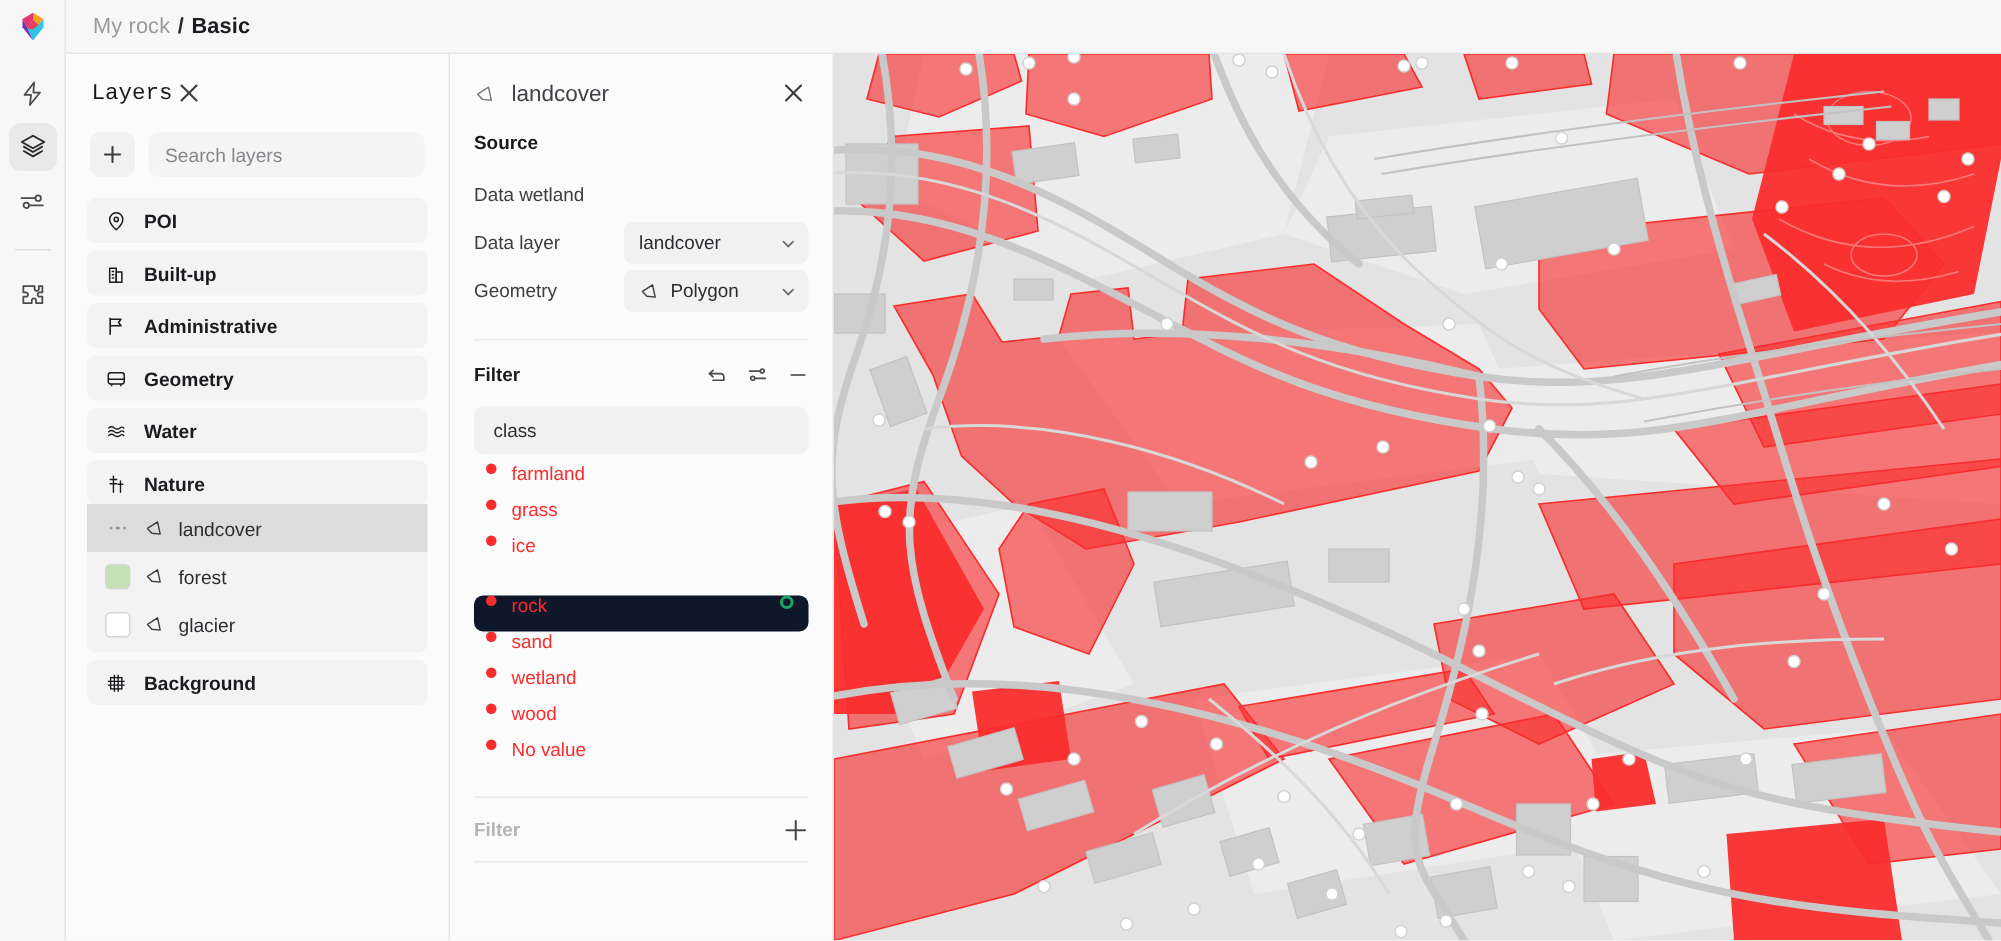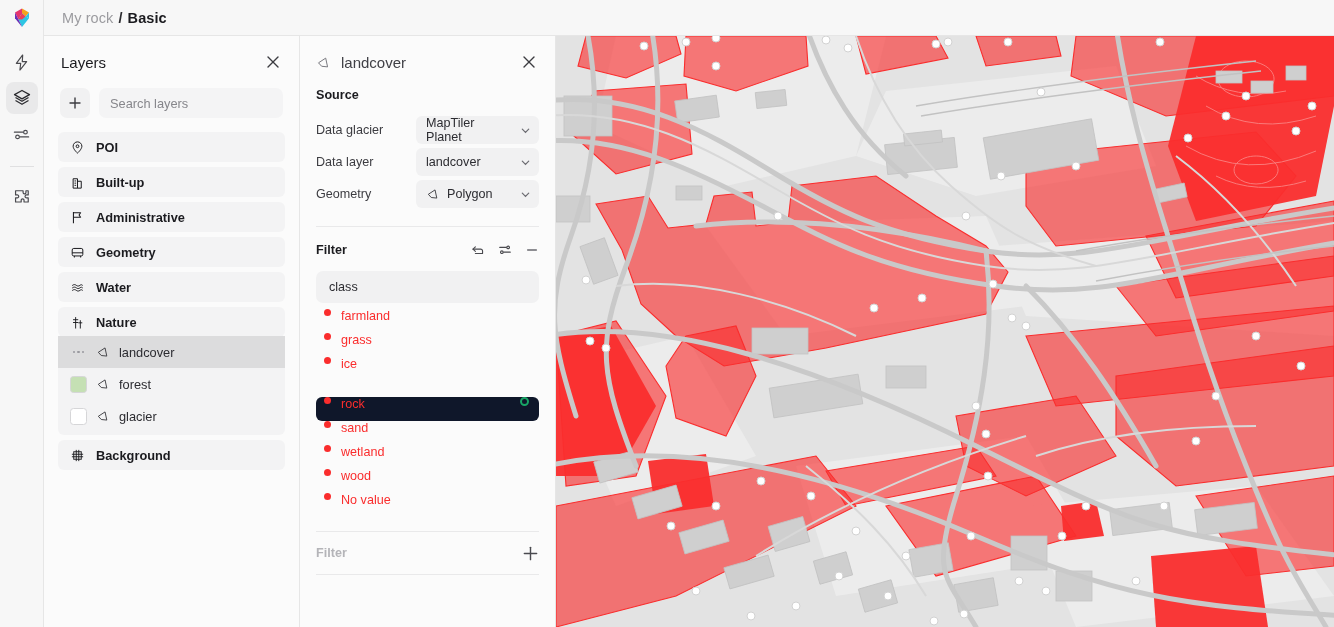--- a/index.html
+++ b/index.html
@@ -55,22 +55,23 @@
   
   .layers-panel {
     width: 256px; min-width: 256px;
     background: #fbfbfb;
     border-right: 1px solid #e6e6e6;
     display: flex; flex-direction: column;
     overflow: hidden;
   }
   .panel-head {
     height: 52px; min-height: 52px;
-    display: flex; align-items: center; justify-content: space-between;
+    display: flex; align-items: center; justify-content: flex-start;
     padding: 0 15px 0 17px;
+    font-family: Liberation Mono, monospace;
   }
   .panel-title { font-size: 15px; color: #1b1b1f; }
   .x-btn { width: 22px; height: 22px; display: flex; align-items: center; justify-content: center; cursor: pointer; }
   .search-row { display: flex; gap: 9px; padding: 0 16px 14px 16px; }
   .add-btn {
     width: 30px; height: 30px; border-radius: 7px; background: #f1f1f2;
     display: flex; align-items: center; justify-content: center; cursor: pointer;
   }
   .search-box {
     flex: 1; height: 30px; border-radius: 7px; background: #f4f4f5;
@@ -369,27 +370,21 @@
               <line x1="12" y1="2" x2="2" y2="12"></line>
           </svg>
         </span>
       </div>
 
       <div class="props-scroll">
 
         <div class="section-title">Source</div>
 
         <div class="field-row">
-          <span class="field-label">Data glacier</span>
-          <div class="select">
-            <span class="sel-val">MapTiler Planet</span>
-            <svg width="11" height="11" viewBox="0 0 12 12" fill="none" stroke="#6a6a70" stroke-width="1.3" stroke-linecap="round">
-              <path d="M2.5 4.5 L6 8 L9.5 4.5"></path>
-            </svg>
-          </div>
+          <span class="field-label">Data wetland</span>
         </div>
 
         <div class="field-row">
           <span class="field-label">Data layer</span>
           <div class="select">
             <span class="sel-val">landcover</span>
             <svg width="11" height="11" viewBox="0 0 12 12" fill="none" stroke="#6a6a70" stroke-width="1.3" stroke-linecap="round">
               <path d="M2.5 4.5 L6 8 L9.5 4.5"></path>
             </svg>
           </div>

